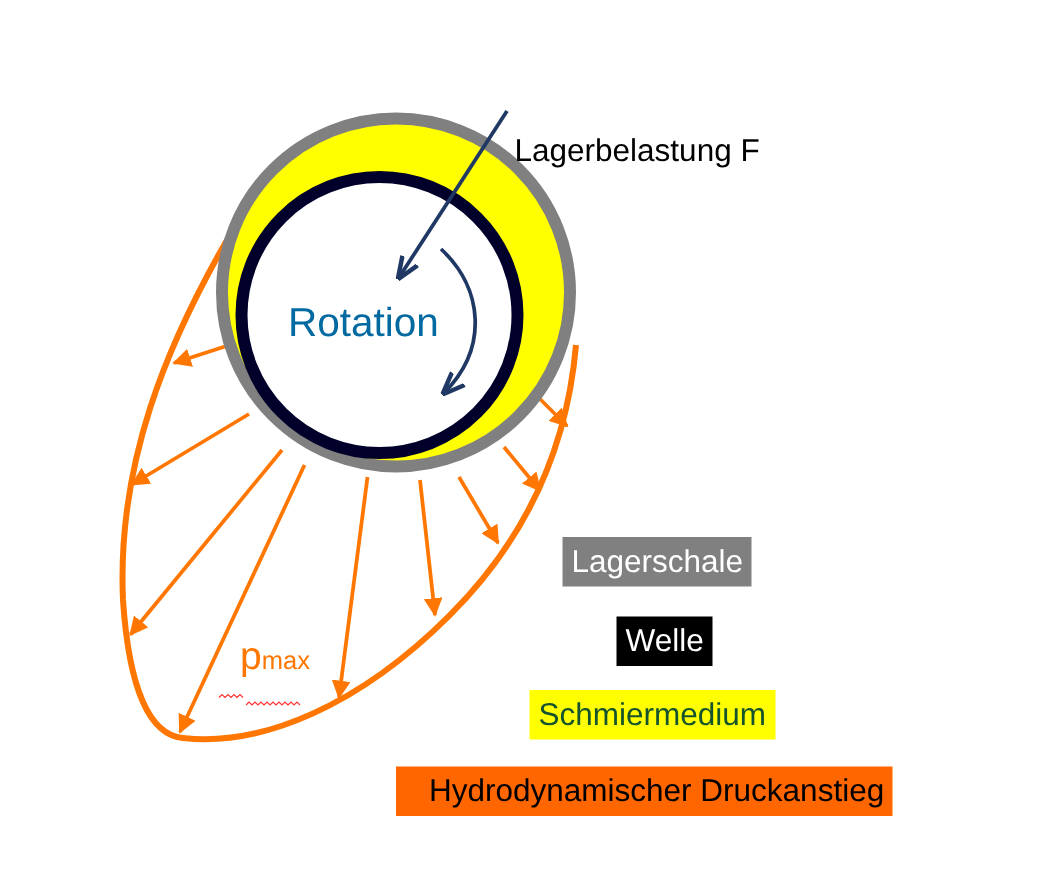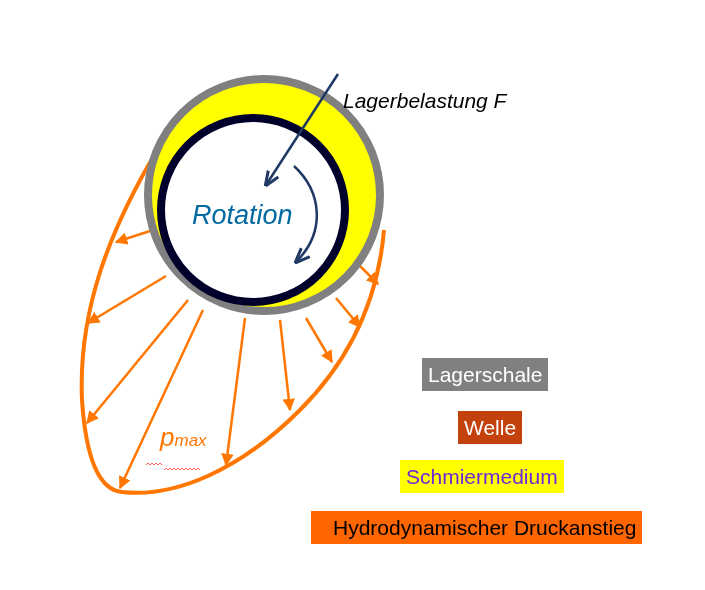--- a/index.html
+++ b/index.html
@@ -1,19 +1,19 @@
 <!DOCTYPE html>
 <html><head>
 <meta charset="utf-8">
 <style>
   html, body { margin:0; padding:0; background:#ffffff; }
   body { width:705px; height:590px; position:relative; overflow:hidden; font-family:"Liberation Sans", sans-serif; }
   svg { position:absolute; left:0; top:0; }
-  .lbl { position:absolute; font-family:"Liberation Sans", sans-serif; white-space:nowrap; line-height:1;font-style:italic; }
-  .legend { position:absolute; font-size:21px; padding:6px 6px; line-height:1; white-space:nowrap; font-family:"Liberation Sans", sans-serif;margin-left:47px; }
+  .lbl { position:absolute; font-family:"Liberation Sans", sans-serif; white-space:nowrap; line-height:1; }
+  .legend { position:absolute; font-size:21px; padding:6px 6px; line-height:1; white-space:nowrap; font-family:"Liberation Sans", sans-serif; }
 </style>
 </head>
 <body>
 
 <svg width="705" height="590" viewBox="0 0 705 590">
   <defs>
     <marker id="oarrow" viewBox="0 0 10 10" refX="9" refY="5" markerWidth="5" markerHeight="5" orient="auto">
       <path d="M0,0 L10,5 L0,10 z" fill="#ff7700"></path>
     </marker>
     <marker id="barrow" viewBox="0 0 10 10" refX="9" refY="5" markerWidth="6" markerHeight="6" orient="auto">
@@ -47,15 +47,15 @@
 </svg>
 
 <div class="lbl" style="left:343px; top:90px; font-size:21px; color:#000;">Lagerbelastung F</div>
 <div class="lbl" style="left:192px; top:202px; font-size:27px; color:#0369a1;">Rotation</div>
 
 <div class="lbl" style="left:145px; top:424px; color:#ff7700;margin-left:15px;">
   <span style="font-size:26px;">p</span><span style="font-size:17px;">max</span>
 </div>
 
 <div class="legend" style="left:375px; top:358px; background:#808080; color:#ffffff;">Lagerschale</div>
-<div class="legend" style="left:411px; top:411px; background:#c2410c; color:#ffffff;">Welle</div>
-<div class="legend" style="left:353px; top:460px; background:#ffff00; color:#6d28d9;">Schmiermedium</div>
+<div class="legend" style="left:411px; top:411px; background:#000000; color:#ffffff;">Welle</div>
+<div class="legend" style="left:353px; top:460px; background:#ffff00; color:#14532d;">Schmiermedium</div>
 <div class="legend" style="left:264px; top:511px; background:#ff6600; color:#000000;padding-left:22px;">Hydrodynamischer Druckanstieg</div>
 
 </body></html>

